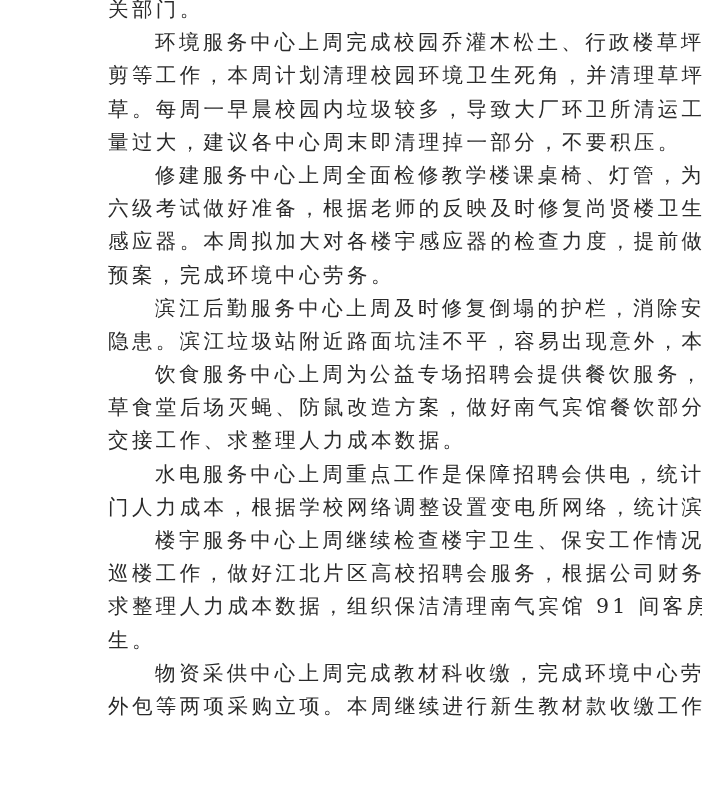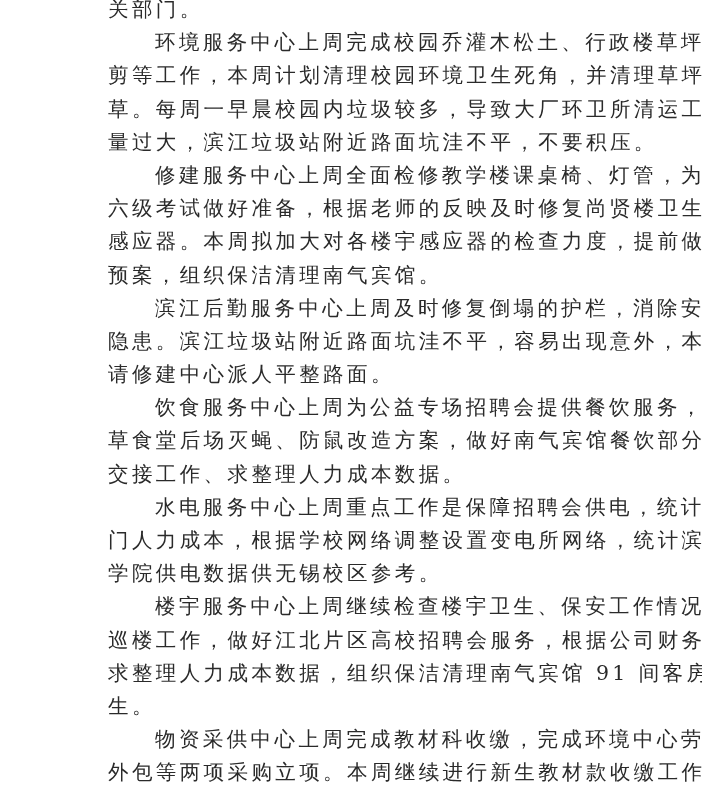--- a/index.html
+++ b/index.html
@@ -49,46 +49,44 @@
 <div class="page">
 
   <div class="para cont">
     <span class="line last">关部门。</span>
   </div>
 
   <div class="para">
     <span class="line" style="text-indent:47px">环境服务中心上周完成校园乔灌木松土、行政楼草坪修</span>
     <span class="line" style="text-indent:0">剪等工作，本周计划清理校园环境卫生死角，并清理草坪杂</span>
     <span class="line" style="text-indent:0">草。每周一早晨校园内垃圾较多，导致大厂环卫所清运工作</span>
-    <span class="line last" style="text-indent:0">量过大，滨江垃圾站附近路面坑洼不平，不要积压。</span>
+    <span class="line last" style="text-indent:0">量过大，建议各中心周末即清理掉一部分，不要积压。</span>
   </div>
 
   <div class="para">
     <span class="line" style="text-indent:47px">修建服务中心上周全面检修教学楼课桌椅、灯管，为四</span>
     <span class="line" style="text-indent:0">六级考试做好准备，根据老师的反映及时修复尚贤楼卫生间</span>
     <span class="line" style="text-indent:0">感应器。本周拟加大对各楼宇感应器的检查力度，提前做好</span>
-    <span class="line last" style="text-indent:0">预案，组织保洁清理南气宾馆。</span>
+    <span class="line last" style="text-indent:0">预案，完成环境中心劳务。</span>
   </div>
 
   <div class="para">
     <span class="line" style="text-indent:47px">滨江后勤服务中心上周及时修复倒塌的护栏，消除安全</span>
     <span class="line" style="text-indent:0">隐患。滨江垃圾站附近路面坑洼不平，容易出现意外，本周</span>
-    <span class="line last" style="text-indent:0">请修建中心派人平整路面。</span>
   </div>
 
   <div class="para">
     <span class="line" style="text-indent:47px">饮食服务中心上周为公益专场招聘会提供餐饮服务，起</span>
     <span class="line" style="text-indent:0">草食堂后场灭蝇、防鼠改造方案，做好南气宾馆餐饮部分的</span>
     <span class="line last" style="text-indent:0">交接工作、求整理人力成本数据。</span>
   </div>
 
   <div class="para">
     <span class="line" style="text-indent:47px">水电服务中心上周重点工作是保障招聘会供电，统计部</span>
     <span class="line" style="text-indent:0">门人力成本，根据学校网络调整设置变电所网络，统计滨江</span>
-    <span class="line last" style="text-indent:0">学院供电数据供无锡校区参考。</span>
   </div>
 
   <div class="para">
     <span class="line" style="text-indent:47px">楼宇服务中心上周继续检查楼宇卫生、保安工作情况和</span>
     <span class="line" style="text-indent:0">巡楼工作，做好江北片区高校招聘会服务，根据公司财务要</span>
     <span class="line" style="text-indent:0">求整理人力成本数据，组织保洁清理南气宾馆 91 间客房卫</span>
     <span class="line last" style="text-indent:0">生。</span>
   </div>
 
   <div class="para">

